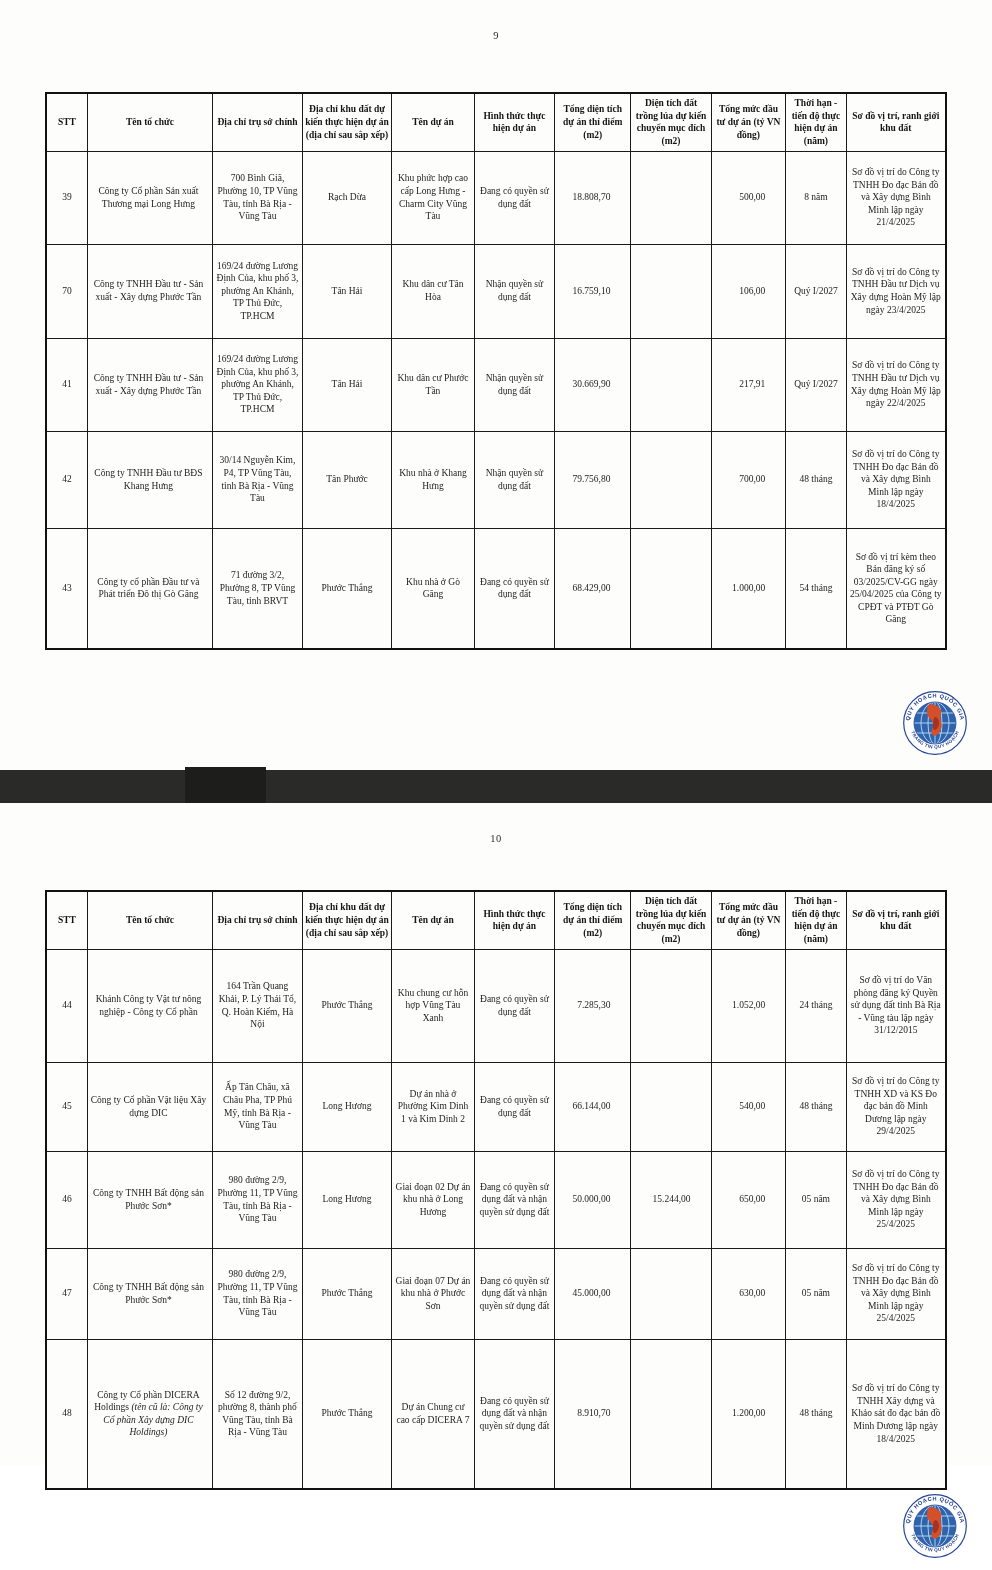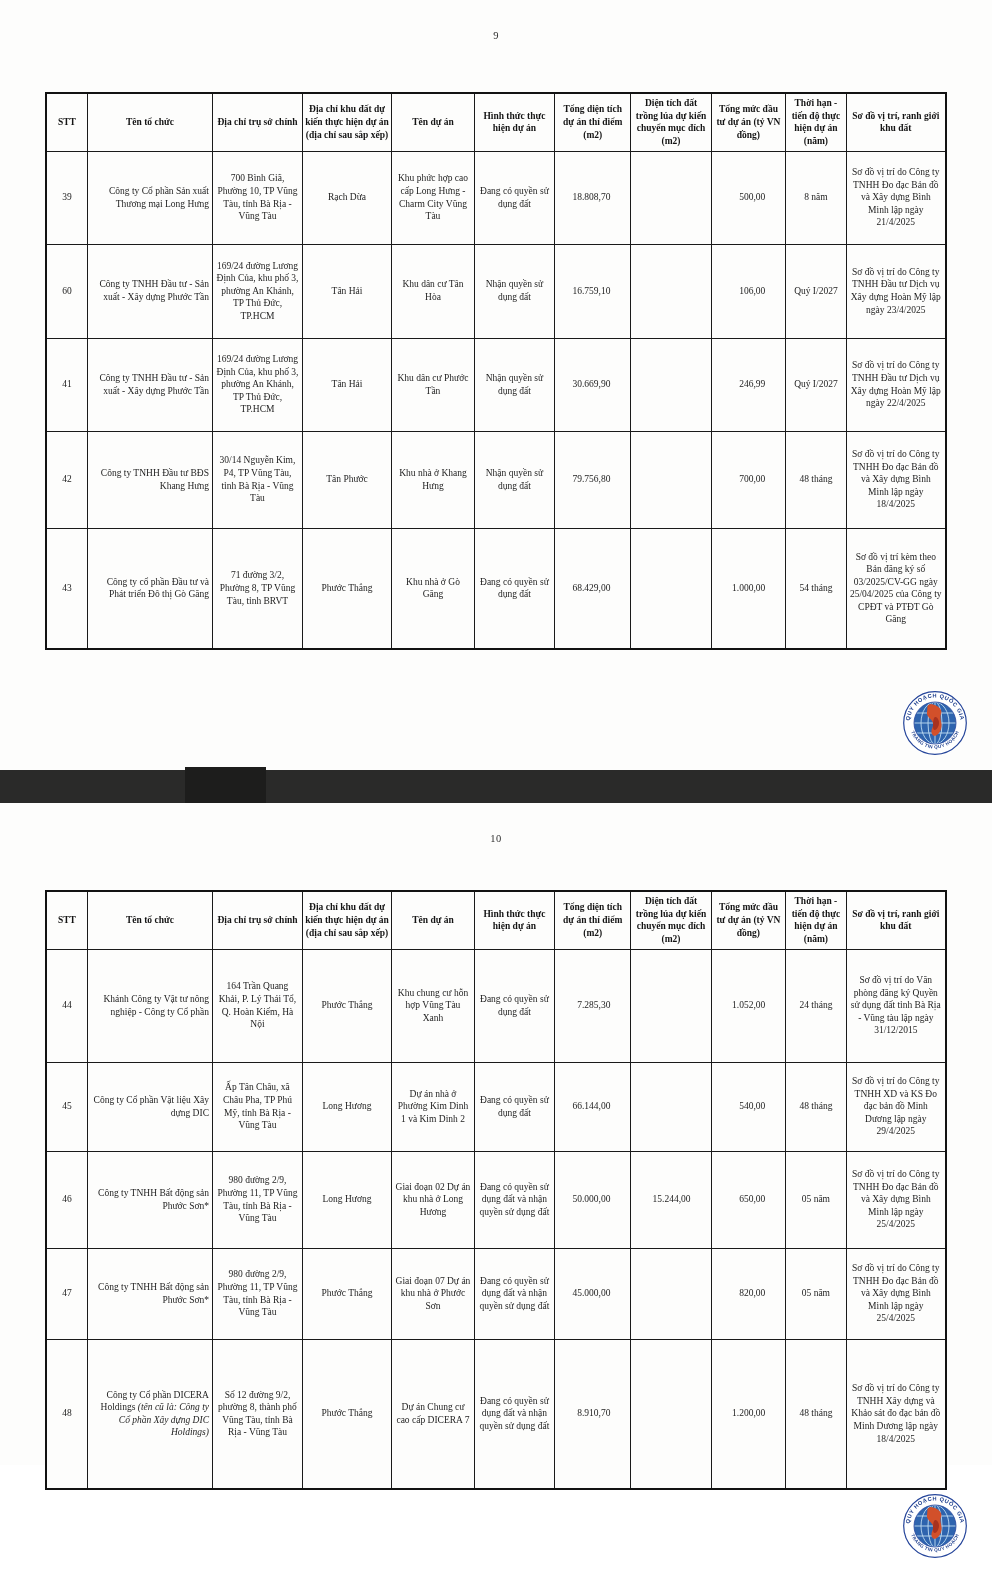--- a/index.html
+++ b/index.html
@@ -14,21 +14,21 @@
   .divider-tab{position:absolute;left:185px;top:-3px;width:81px;height:39px;background:#1d1d1c;}
   .tab-shadow{position:absolute;left:0px;top:36px;width:81px;height:4px;background:#d8d8d5;}
   table.land-table{position:absolute;left:45px;width:902px;border-collapse:collapse;
                    table-layout:fixed;border:2px solid #121212;background:#fdfdfc;}
   .page-1 table.land-table{top:92px;}
   .page-2 table.land-table{top:87px;}
   th,td{border:1px solid #1a1a1a;font-size:9.5px;line-height:1.32;vertical-align:middle;
         padding:2px 3px;word-wrap:break-word;overflow:hidden;}
   th{font-weight:bold;text-align:center;padding:3px 2px;color:#141414;}
   td.a-c{text-align:center;}
-  td.a-l{text-align:right;padding-left:0;}
+  td.a-l{text-align:center;padding-left:0;}
   td.a-r{text-align:right;padding-right:20px;}
   td i{font-style:italic;}
   .seal{position:absolute;left:903px;top:691px;width:64px;height:64px;}
   .seal svg{display:block;width:64px;height:64px;}
 </style>
 </head>
 <body>
 
 <div id="screen">
 
@@ -71,42 +71,42 @@
             <td class="a-c">Rạch Dừa</td>
             <td class="a-c">Khu phức hợp cao cấp Long Hưng - Charm City Vũng Tàu</td>
             <td class="a-c">Đang có quyền sử dụng đất</td>
             <td class="a-r">18.808,70</td>
             <td class="a-r"></td>
             <td class="a-r">500,00</td>
             <td class="a-c">8 năm</td>
             <td class="a-c">Sơ đồ vị trí do Công ty TNHH Đo đạc Bản đồ và Xây dựng Bình Minh lập ngày 21/4/2025</td>
           </tr>
           <tr style="height: 94px;">
-            <td class="a-c">60</td>
+            <td class="a-c">70</td>
             <td class="a-l"><span>Công ty TNHH Đầu tư - Sản xuất - Xây dựng Phước Tần</span></td>
             <td class="a-c">169/24 đường Lương Định Của, khu phố 3, phường An Khánh, TP Thủ Đức, TP.HCM</td>
             <td class="a-c">Tân Hải</td>
             <td class="a-c">Khu dân cư Tân Hòa</td>
             <td class="a-c">Nhận quyền sử dụng đất</td>
             <td class="a-r">16.759,10</td>
             <td class="a-r"></td>
             <td class="a-r">106,00</td>
             <td class="a-c">Quý I/2027</td>
             <td class="a-c">Sơ đồ vị trí do Công ty TNHH Đầu tư Dịch vụ Xây dựng Hoàn Mỹ lập ngày 23/4/2025</td>
           </tr>
           <tr style="height: 93px;">
             <td class="a-c">41</td>
             <td class="a-l"><span>Công ty TNHH Đầu tư - Sản xuất - Xây dựng Phước Tần</span></td>
             <td class="a-c">169/24 đường Lương Định Của, khu phố 3, phường An Khánh, TP Thủ Đức, TP.HCM</td>
             <td class="a-c">Tân Hải</td>
             <td class="a-c">Khu dân cư Phước Tần</td>
             <td class="a-c">Nhận quyền sử dụng đất</td>
             <td class="a-r">30.669,90</td>
             <td class="a-r"></td>
-            <td class="a-r">246,99</td>
+            <td class="a-r">217,91</td>
             <td class="a-c">Quý I/2027</td>
             <td class="a-c">Sơ đồ vị trí do Công ty TNHH Đầu tư Dịch vụ Xây dựng Hoàn Mỹ lập ngày 22/4/2025</td>
           </tr>
           <tr style="height: 97px;">
             <td class="a-c">42</td>
             <td class="a-l"><span>Công ty TNHH Đầu tư BĐS Khang Hưng</span></td>
             <td class="a-c">30/14 Nguyễn Kim, P4, TP Vũng Tàu, tỉnh Bà Rịa - Vũng Tàu</td>
             <td class="a-c">Tân Phước</td>
             <td class="a-c">Khu nhà ở Khang Hưng</td>
             <td class="a-c">Nhận quyền sử dụng đất</td>
@@ -244,21 +244,21 @@
           </tr>
           <tr style="height: 91px;">
             <td class="a-c">47</td>
             <td class="a-l"><span>Công ty TNHH Bất động sản Phước Sơn*</span></td>
             <td class="a-c">980 đường 2/9, Phường 11, TP Vũng Tàu, tỉnh Bà Rịa - Vũng Tàu</td>
             <td class="a-c">Phước Thắng</td>
             <td class="a-c">Giai đoạn 07 Dự án khu nhà ở Phước Sơn</td>
             <td class="a-c">Đang có quyền sử dụng đất và nhận quyền sử dụng đất</td>
             <td class="a-r">45.000,00</td>
             <td class="a-r"></td>
-            <td class="a-r">820,00</td>
+            <td class="a-r">630,00</td>
             <td class="a-c">05 năm</td>
             <td class="a-c">Sơ đồ vị trí do Công ty TNHH Đo đạc Bản đồ và Xây dựng Bình Minh lập ngày 25/4/2025</td>
           </tr>
           <tr style="height: 150px;">
             <td class="a-c">48</td>
             <td class="a-l"><span>Công ty Cổ phần DICERA Holdings</span><i> (tên cũ là: Công ty Cổ phần Xây dựng DIC Holdings)</i></td>
             <td class="a-c">Số 12 đường 9/2, phường 8, thành phố Vũng Tàu, tỉnh Bà Rịa - Vũng Tàu</td>
             <td class="a-c">Phước Thắng</td>
             <td class="a-c">Dự án Chung cư cao cấp DICERA 7</td>
             <td class="a-c">Đang có quyền sử dụng đất và nhận quyền sử dụng đất</td>

